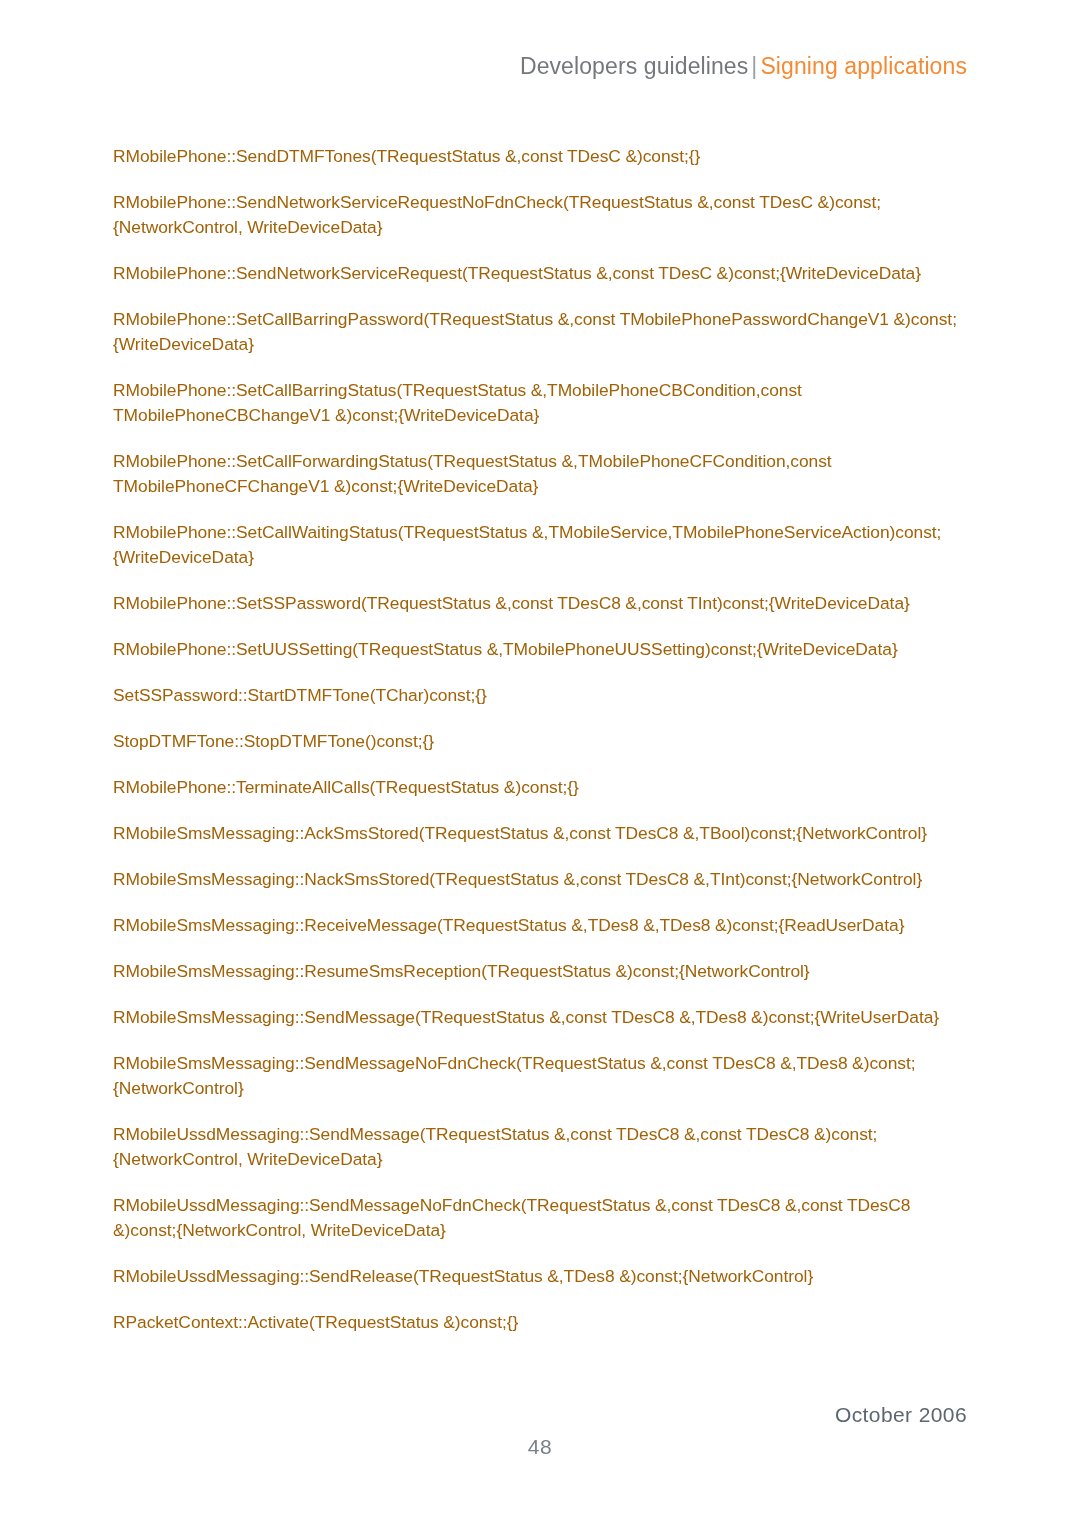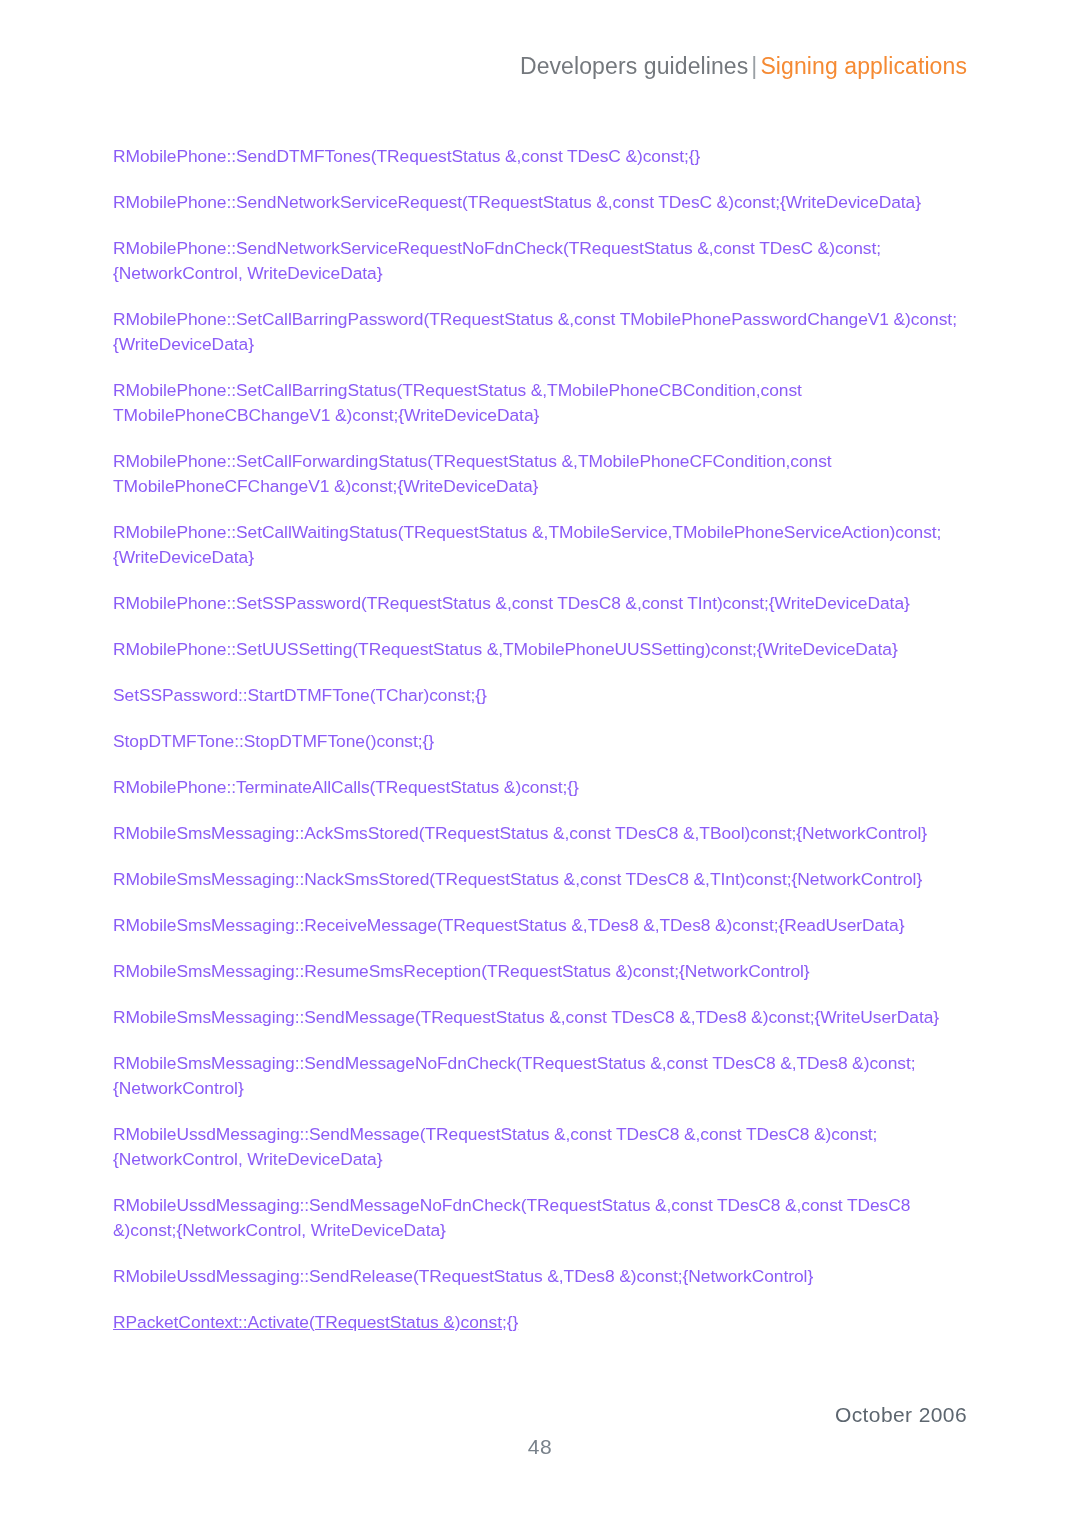--- a/index.html
+++ b/index.html
@@ -48,29 +48,28 @@
   
   .content {
     position: absolute;
     top: 144px;
     left: 113px;
     width: 857px;
   }
   .api-entry {
     font-size: 17.4px;
     line-height: 25px;
-    color: #8b5cf6;
+    color: #a16207;
     margin: 0 0 21px 0;
     text-align: left;
     word-spacing: -0.2px;
     letter-spacing: -0.05px;
   }
   .api-entry:last-child {
     margin-bottom: 8px;
-    text-decoration: underline;
   }
 
   
   .page-footer {
     position: absolute;
     left: 0;
     right: 0;
     top: 1402px;
     height: 40px;
   }
@@ -101,22 +100,22 @@
 <body>
 
 <div class="page">
 
   <div class="page-header">
     <span class="header-section" style="color: rgb(116, 120, 125);">Developers guidelines</span><span class="header-sep">|</span><span class="header-topic" style="color: rgb(245, 138, 51);">Signing applications</span>
   </div>
 
   <div class="content">
       <p class="api-entry">RMobilePhone::SendDTMFTones(TRequestStatus &amp;,const TDesC &amp;)const;{}</p>
+      <p class="api-entry">RMobilePhone::SendNetworkServiceRequestNoFdnCheck(TRequestStatus &amp;,const TDesC &amp;)const;{NetworkControl, WriteDeviceData}</p>
       <p class="api-entry">RMobilePhone::SendNetworkServiceRequest(TRequestStatus &amp;,const TDesC &amp;)const;{WriteDeviceData}</p>
-      <p class="api-entry">RMobilePhone::SendNetworkServiceRequestNoFdnCheck(TRequestStatus &amp;,const TDesC &amp;)const;{NetworkControl, WriteDeviceData}</p>
       <p class="api-entry">RMobilePhone::SetCallBarringPassword(TRequestStatus &amp;,const TMobilePhonePasswordChangeV1 &amp;)const;{WriteDeviceData}</p>
       <p class="api-entry">RMobilePhone::SetCallBarringStatus(TRequestStatus &amp;,TMobilePhoneCBCondition,const TMobilePhoneCBChangeV1 &amp;)const;{WriteDeviceData}</p>
       <p class="api-entry">RMobilePhone::SetCallForwardingStatus(TRequestStatus &amp;,TMobilePhoneCFCondition,const TMobilePhoneCFChangeV1 &amp;)const;{WriteDeviceData}</p>
       <p class="api-entry">RMobilePhone::SetCallWaitingStatus(TRequestStatus &amp;,TMobileService,TMobilePhoneServiceAction)const;{WriteDeviceData}</p>
       <p class="api-entry">RMobilePhone::SetSSPassword(TRequestStatus &amp;,const TDesC8 &amp;,const TInt)const;{WriteDeviceData}</p>
       <p class="api-entry">RMobilePhone::SetUUSSetting(TRequestStatus &amp;,TMobilePhoneUUSSetting)const;{WriteDeviceData}</p>
       <p class="api-entry">SetSSPassword::StartDTMFTone(TChar)const;{}</p>
       <p class="api-entry">StopDTMFTone::StopDTMFTone()const;{}</p>
       <p class="api-entry">RMobilePhone::TerminateAllCalls(TRequestStatus &amp;)const;{}</p>
       <p class="api-entry">RMobileSmsMessaging::AckSmsStored(TRequestStatus &amp;,const TDesC8 &amp;,TBool)const;{NetworkControl}</p>

